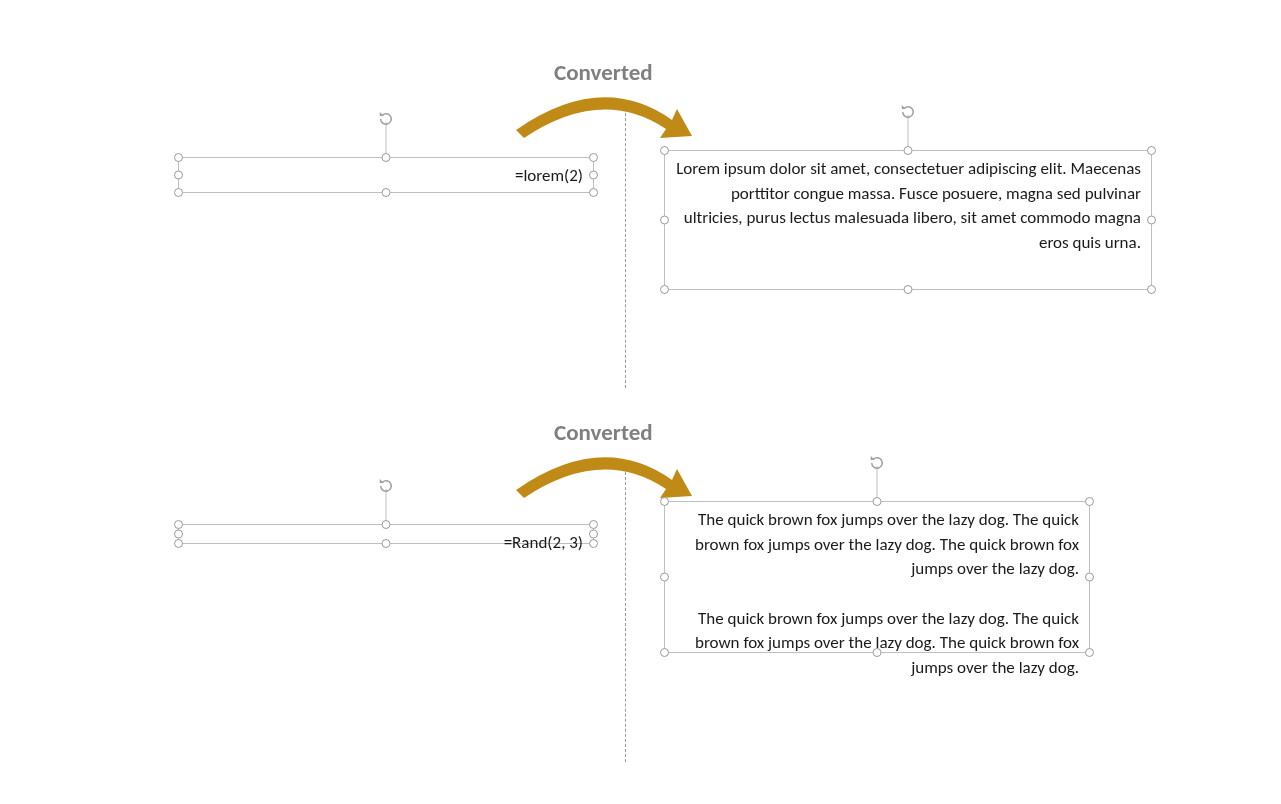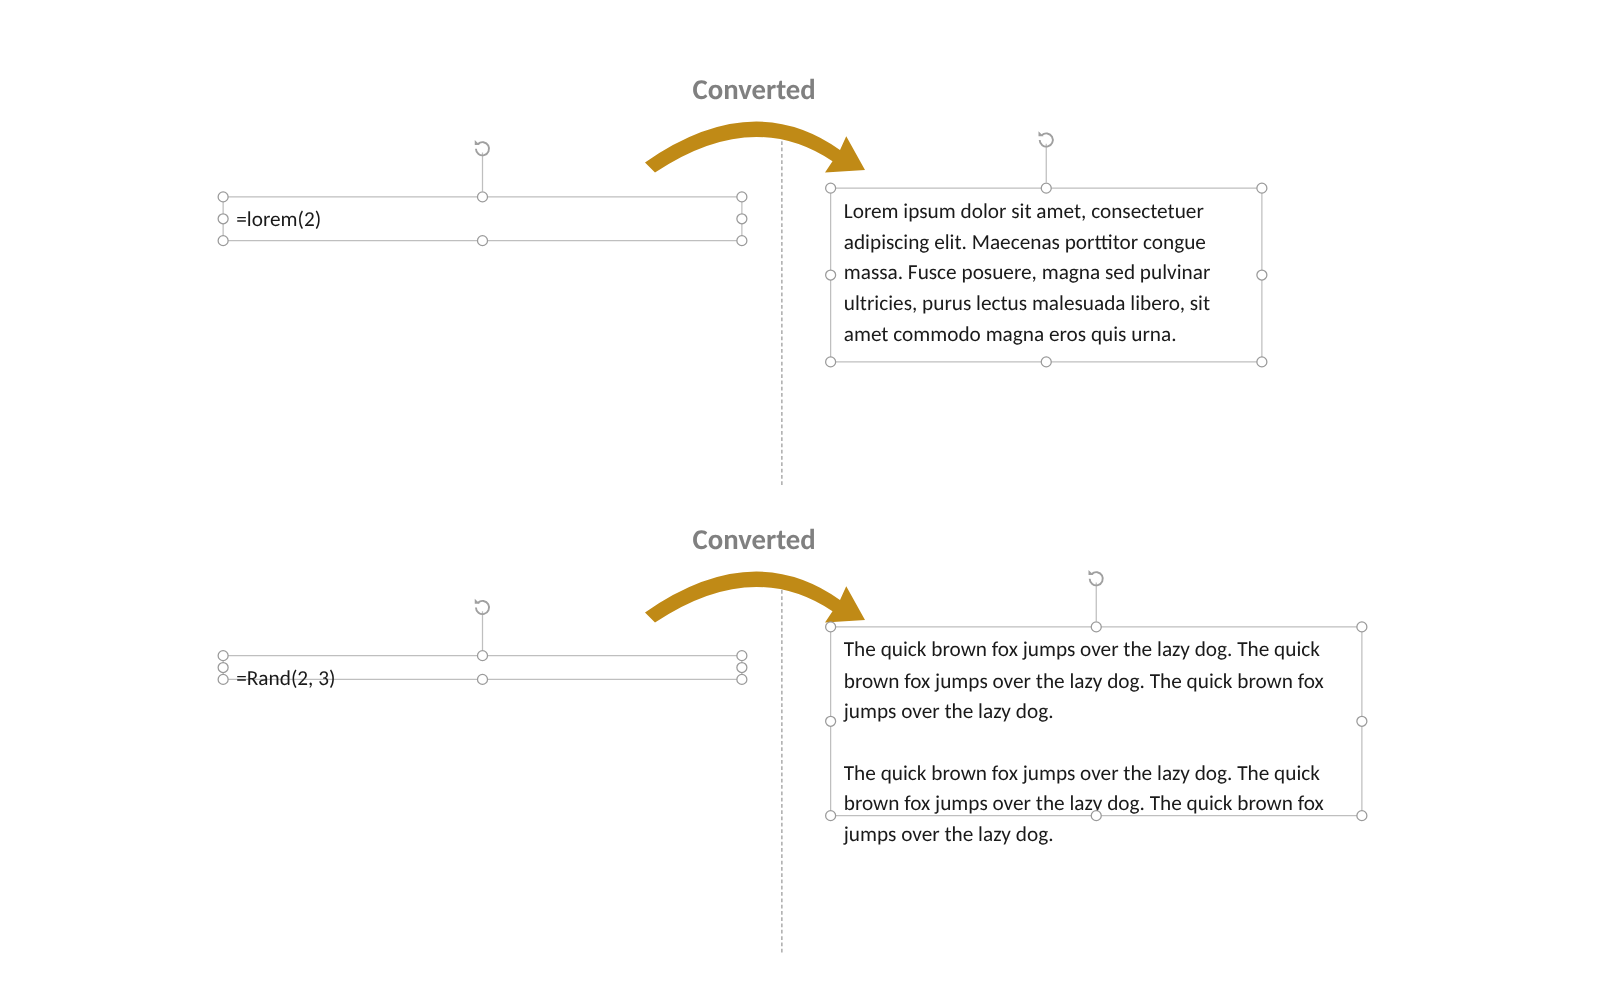--- a/index.html
+++ b/index.html
@@ -13,20 +13,21 @@
     overflow: hidden;
   }
   .stage { position: relative; width: 1281px; height: 804px; border-radius: 20px; }
 
   
   .selbox {
     position: absolute;
     box-sizing: border-box;
     border: 1px solid #bfbfbf;
     background: #ffffff;
+    text-align: right;
   }
   .selbox .content {
     padding: 6px 10px;
     font-size: 17px;
     line-height: 1.45;
     color: #1a1a1a;
     white-space: pre-wrap;
   }
   
   .handle {
@@ -116,21 +117,21 @@
     <div class="handle h-tl"></div>
     <div class="handle h-tm"></div>
     <div class="handle h-tr"></div>
     <div class="handle h-ml"></div>
     <div class="handle h-mr"></div>
     <div class="handle h-bl"></div>
     <div class="handle h-bm"></div>
     <div class="handle h-br"></div>
   </div>
 
-  <div class="selbox" style="left:664px; top:150px; width:346px; height:140px;">
+  <div class="selbox" style="left:664px; top:150px; width:488px; height:140px;">
     <div class="rot-stem"></div>
     <div class="rot-handle">
       <svg viewBox="0 0 24 24" width="18" height="18">
         <path fill="none" stroke="#a0a0a0" stroke-width="2" d="M5 12a7 7 0 1 0 2.2-5.1"></path>
         <path fill="#a0a0a0" d="M3 3 L3 9 L9 9 Z" transform="translate(1,0) scale(0.9)"></path>
       </svg>
     </div>
     <div class="content" data-bind="examples.0.output_text">Lorem ipsum dolor sit amet, consectetuer adipiscing elit. Maecenas porttitor congue massa. Fusce posuere, magna sed pulvinar ultricies, purus lectus malesuada libero, sit amet commodo magna eros quis urna.</div>
     <div class="handle h-tl"></div>
     <div class="handle h-tm"></div>

